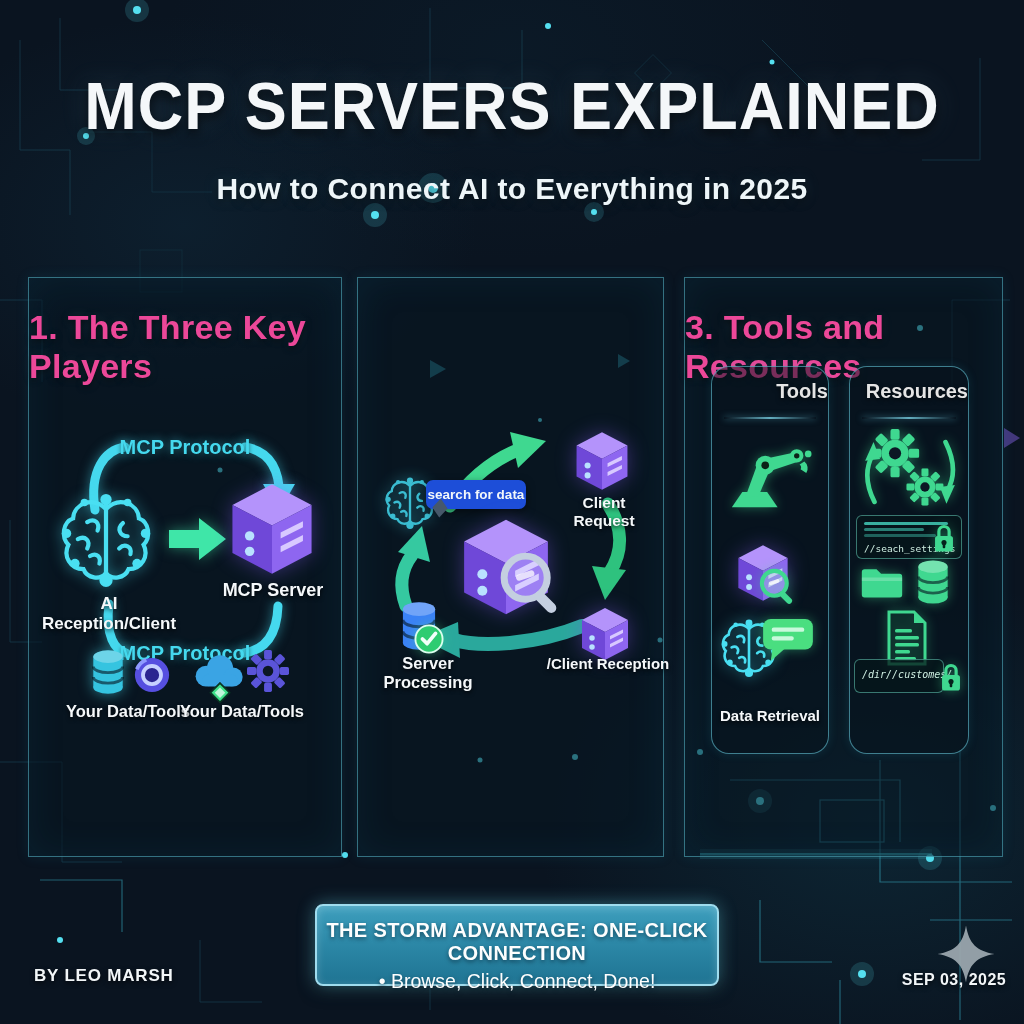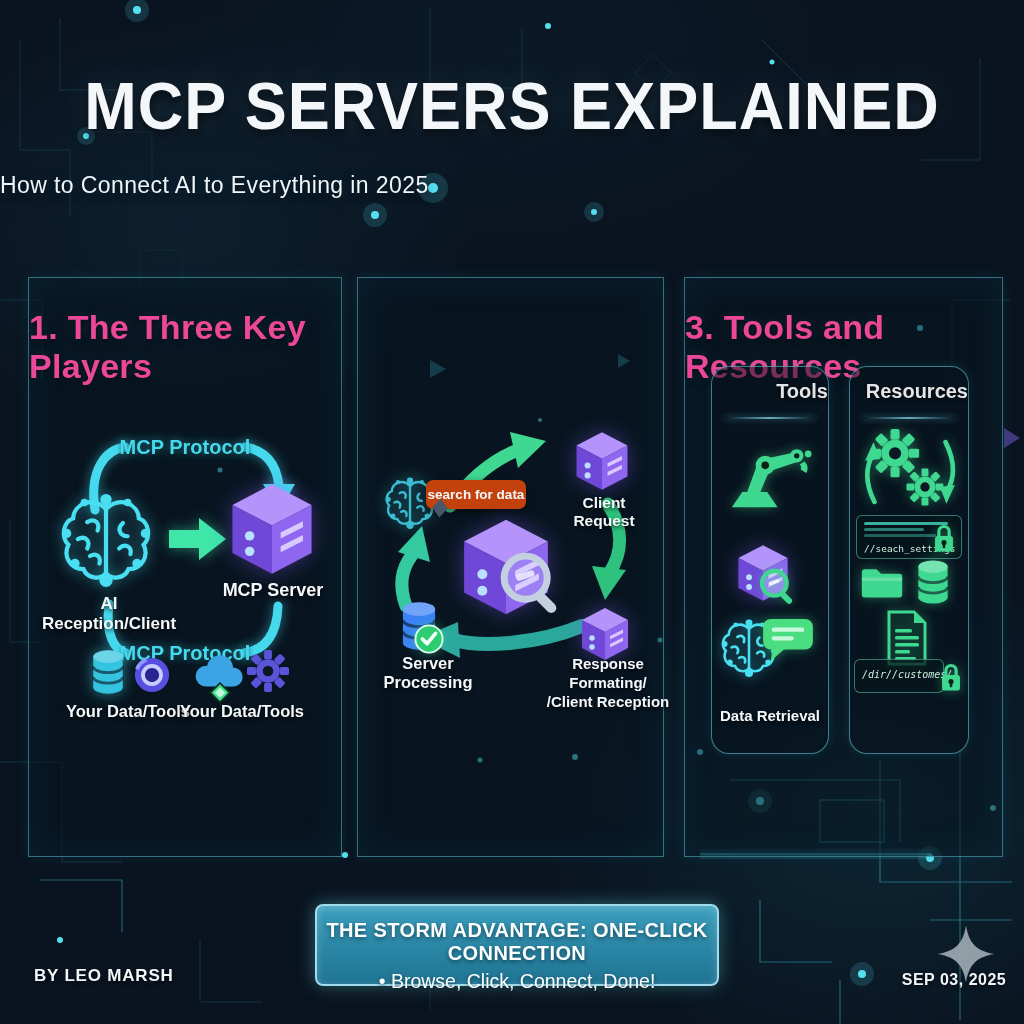--- a/index.html
+++ b/index.html
@@ -19,22 +19,22 @@
   .abs{position:absolute}
   #bg-circuit{position:absolute;inset:0}
   
   .title{
     position:absolute;top:70px;left:0;right:0;text-align:center;
     font-size:63px;font-weight:800;letter-spacing:1px;color:#f4f7f9;
     transform:scaleY(1.06);
     text-shadow:0 4px 10px rgba(0,0,0,.65), 0 0 28px rgba(160,220,240,.16);
   }
   .subtitle{
-    position:absolute;top:172px;left:0;right:0;text-align:left;
-    font-size:23px;font-weight:400;letter-spacing:.4px;color:#eef6f9;
+    position:absolute;top:172px;left:0;right:0;text-align:center;
+    font-size:30px;font-weight:700;letter-spacing:.4px;color:#eef6f9;
     text-shadow:0 3px 8px rgba(0,0,0,.6), 0 0 16px rgba(120,210,235,.18);
   }
   
   .panel{
     position:absolute;top:277px;height:578px;
     background:rgba(8,22,32,.55);
     border:1px solid rgba(96,205,225,.5);
     box-shadow:inset 0 0 36px rgba(20,90,120,.16), 0 0 12px rgba(30,130,160,.14);
   }
   #panel-players{left:28px;width:312px}
@@ -52,21 +52,21 @@
   .wlabel{
     color:#f5f8fa;font-weight:700;text-align:center;
     text-shadow:0 2px 4px rgba(0,0,0,.75);
   }
   .icon{position:absolute}
   .glow-cyan{filter:drop-shadow(0 0 7px rgba(70,220,240,.55))}
   .glow-green{filter:drop-shadow(0 0 6px rgba(63,216,144,.45))}
   .glow-purple{filter:drop-shadow(0 0 10px rgba(130,90,240,.4))}
   
   .bubble{
-    position:absolute;background:#c2410c;border-radius:7px;
+    position:absolute;background:#1d4ed8;border-radius:7px;
     color:#f2f7fa;font-size:13.5px;font-weight:700;
     display:flex;align-items:center;justify-content:center;
     box-shadow:0 3px 8px rgba(0,0,0,.5);
   }
   .bubble::after{
     content:"";position:absolute;left:8px;bottom:-5px;width:12px;height:12px;
     background:#46586a;transform:rotate(55deg) skew(12deg);
   }
   
   .subcard{
@@ -407,21 +407,20 @@
     </svg>
   <svg class="icon glow-green" style="left:56px;top:346px" width="30" height="30" viewBox="0 0 32 32">
       <use href="#sym-check"></use>
     </svg>
   <div class="abs wlabel" style="left:8px;top:376px;width:124px;font-size:16.5px">Server Processing</div>
 
   <svg class="icon glow-purple" style="left:222px;top:328px" width="50" height="56" viewBox="0 0 100 112">
       <use href="#sym-cube"></use>
     </svg>
   <div class="abs wlabel" style="left:186px;top:376px;width:128px;font-size:15px;line-height:19px">
-    <div>Response Formating/</div>
     <div>/Client Reception</div>
   </div>
 </div>
 
 <div class="panel" id="panel-tools">
   <div class="panel-heading">3. Tools and Resources</div>
 
   <div class="subcard" id="card-tools">
     <div class="subcard-title">Tools</div>
     <div class="subcard-divider"></div>

